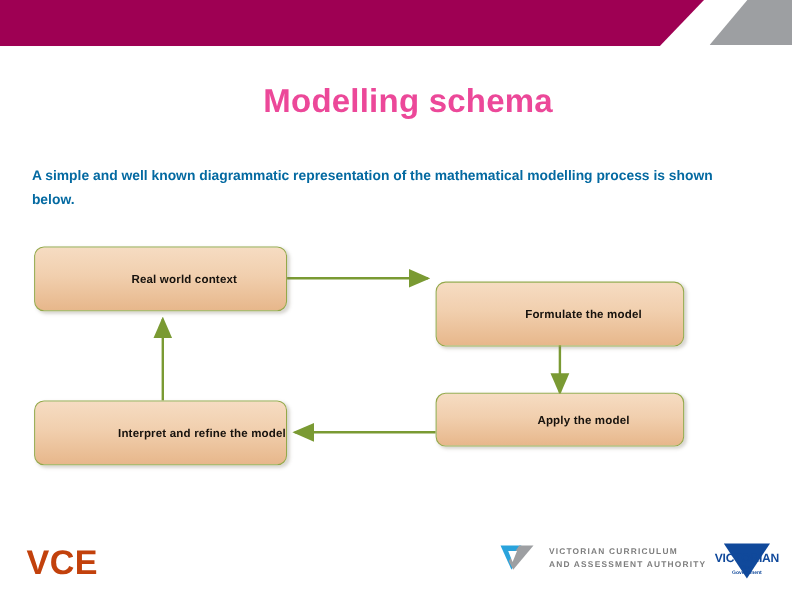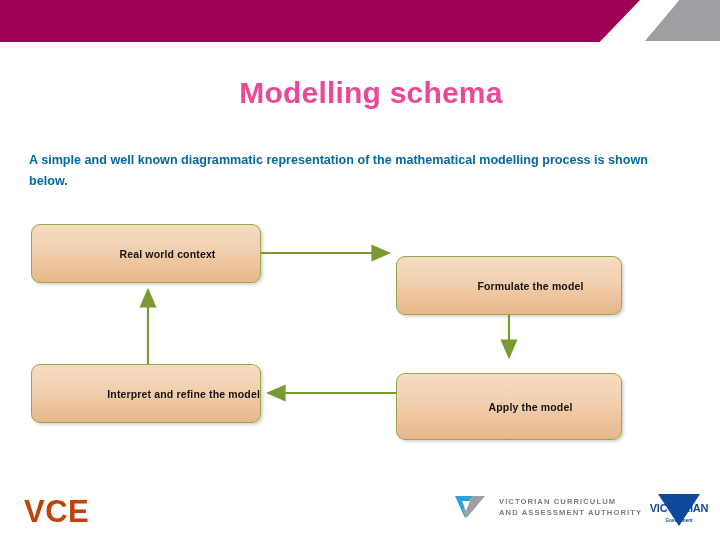--- a/index.html
+++ b/index.html
@@ -102,21 +102,21 @@
     color: #17120d;
     font-size: 10.5px;
     font-weight: 700;
     letter-spacing: 0.15px;
     font-family: "Liberation Sans", sans-serif;
     text-align: center;
   }
   #node-real-world   { left: 31px;  top: 224px; width: 230px; height: 59px; }
   #node-formulate    { left: 396px; top: 224px; width: 226px; height: 59px; margin-top: 32px; }
   #node-interpret    { left: 31px;  top: 364px; width: 230px; height: 59px; justify-content: flex-end; }
-  #node-apply        { left: 396px; top: 373px; width: 226px; height: 67px; }
+  #node-apply        { left: 396px; top: 357px; width: 226px; height: 49px; }
 
   .conn-svg {
     position: absolute;
     left: 0;
     top: 0;
     width: 720px;
     height: 540px;
     pointer-events: none;
   }
 

